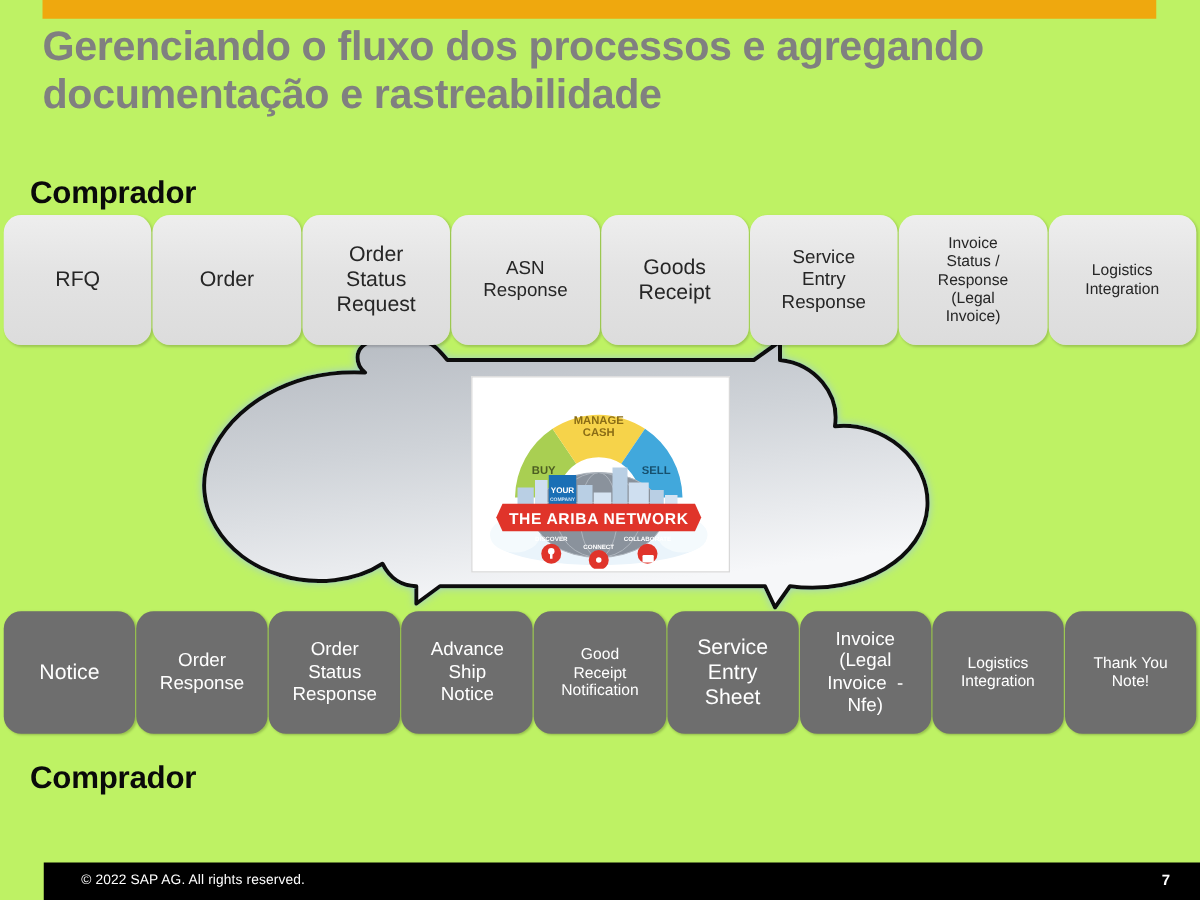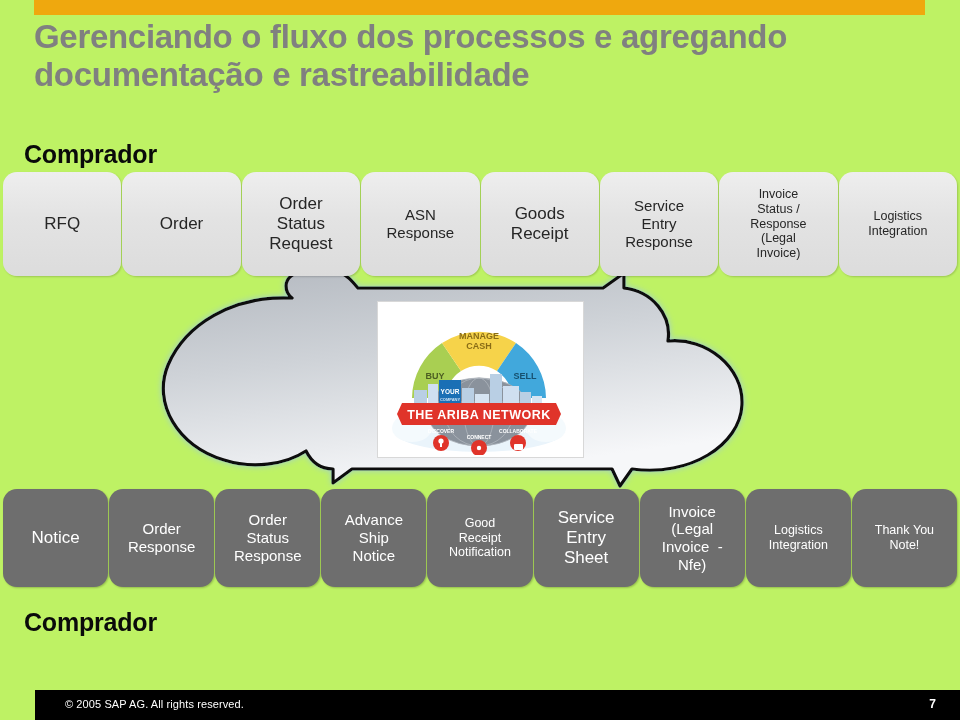--- a/index.html
+++ b/index.html
@@ -306,17 +306,17 @@
         <span class="lbl">Logistics<br>Integration</span>
       </div>
     <div class="pbox fs-sm italic">
         <span class="lbl">Thank&nbsp;You<br>Note!</span>
       </div>
   </div>
 
   <div class="role-label supplier">Comprador</div>
 
   <div class="footer-bar">
-    <div class="footer-copy">© 2005 SAP AG. All rights reserved.</div>
+    <div class="footer-copy">© 2022 SAP AG. All rights reserved.</div>
     <div class="footer-page">7</div>
   </div>
 
 </div>
 
 </body></html>

